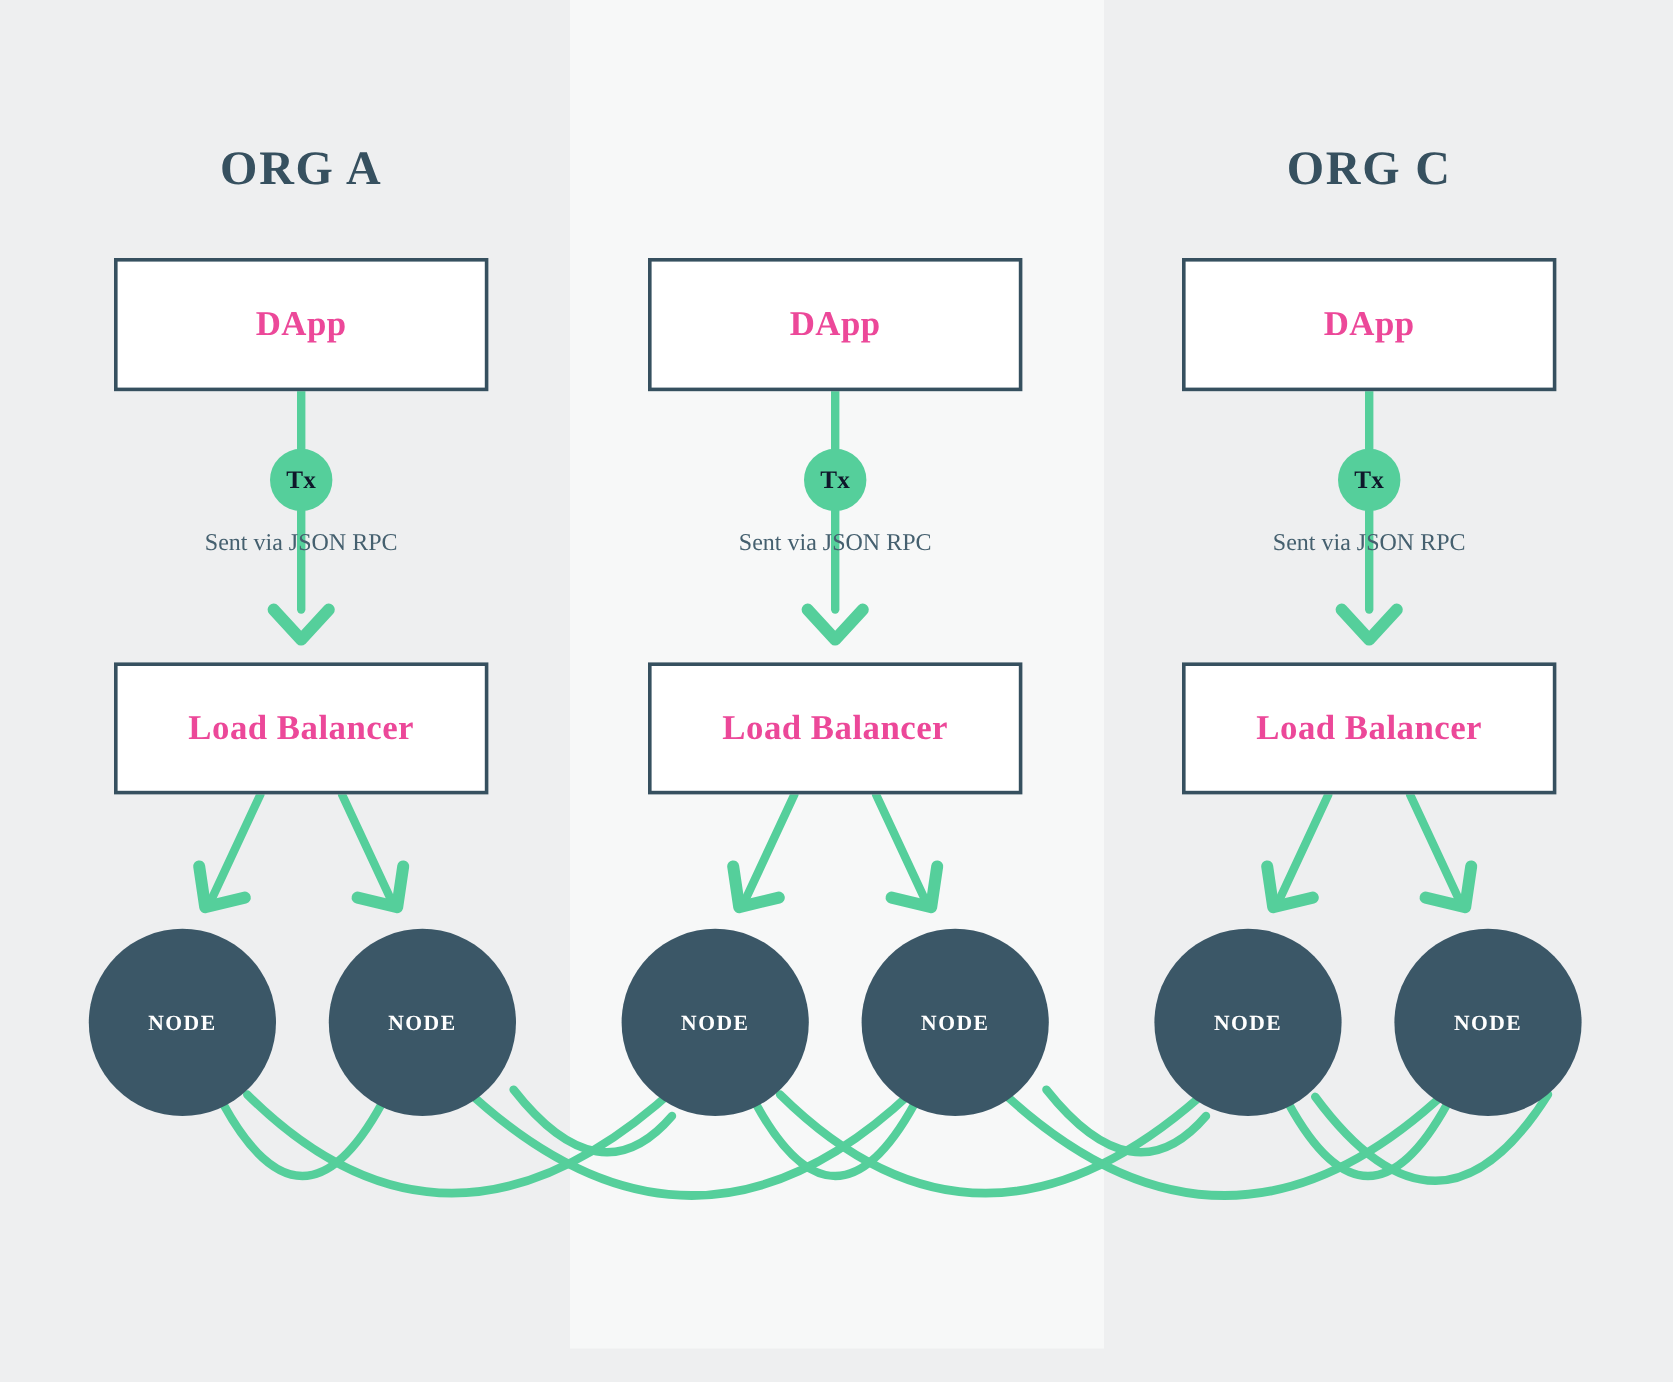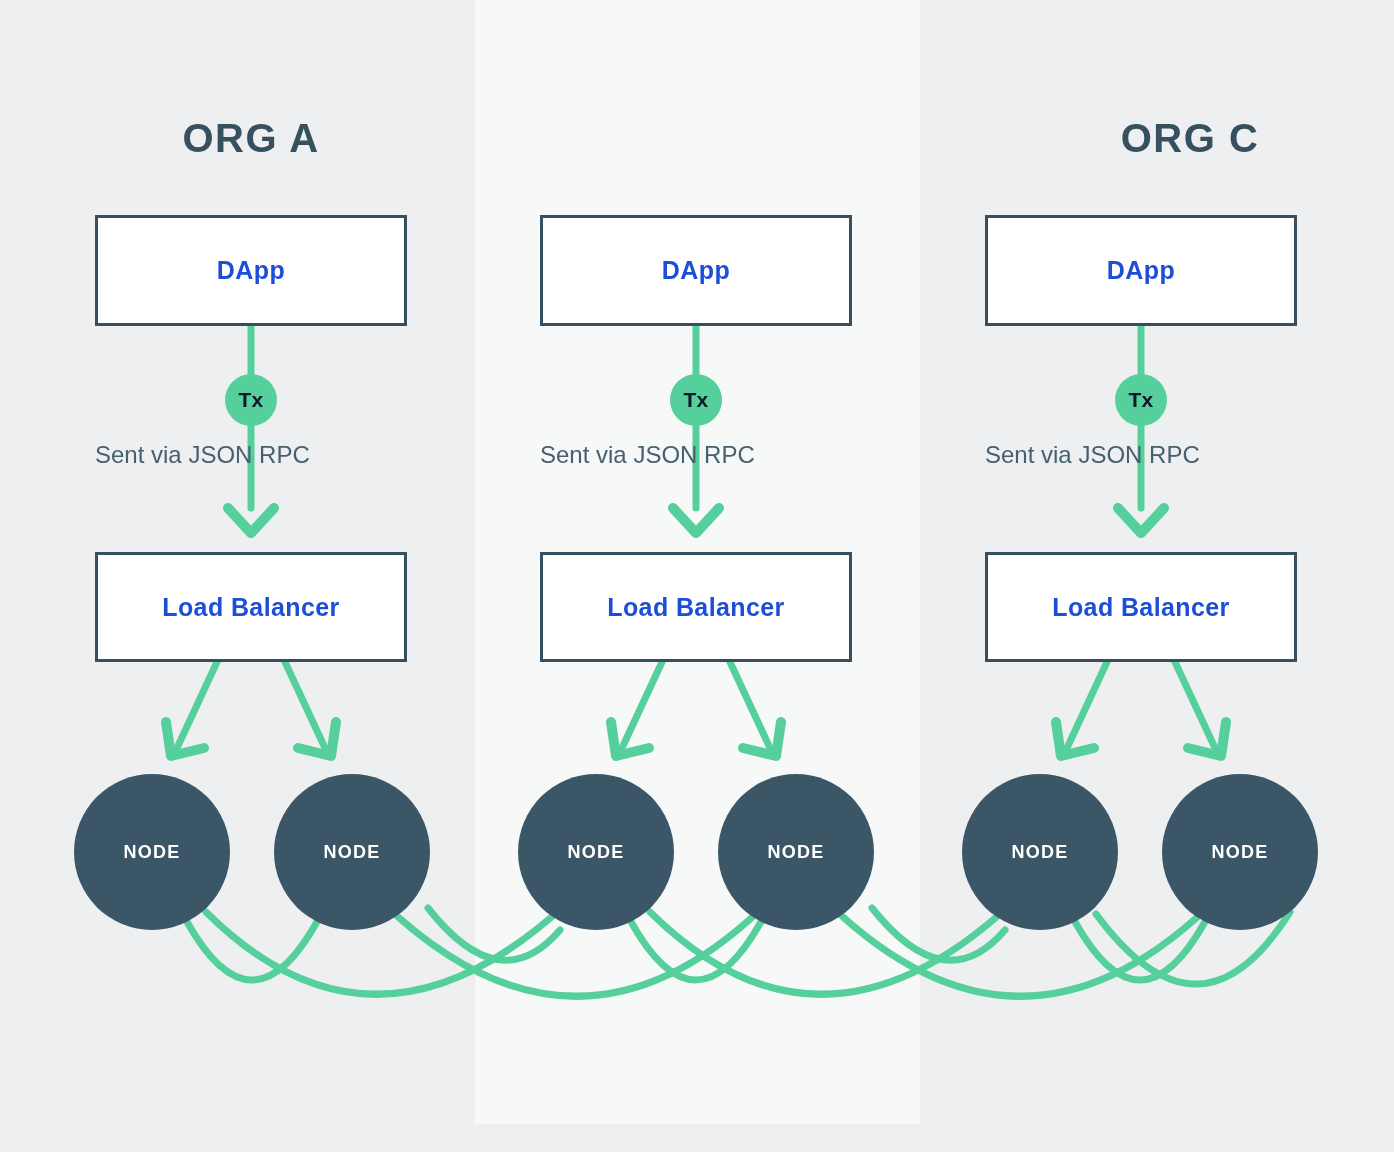--- a/index.html
+++ b/index.html
@@ -5,21 +5,21 @@
   html, body {
     margin: 0;
     padding: 0;
     background: #eeeff0;
   }
   #canvas {
     position: relative;
     width: 1394px;
     height: 1124px;
     overflow: hidden;
-    font-family: Liberation Sans, sans-serif;
+    font-family: Liberation Serif, serif;
     background: #eeeff0;
   }
   .col-band {
     position: absolute;
     top: 0;
     height: 1152px;
   }
   .band-a { left: 0px;   width: 475px; background: #eeeff0; }
   .band-b { left: 475px; width: 445px; background: #f7f8f8; }
   .band-c { left: 920px; width: 474px; background: #eeeff0; }
@@ -44,23 +44,23 @@
   .proc-box {
     position: absolute;
     background: #ffffff;
     border: 3px solid #36505f;
     box-sizing: border-box;
     display: flex;
     align-items: center;
     justify-content: center;
   }
   .proc-box span {
-    font-size: 25px;
-    font-weight: bold;
-    color: #1d4ed8;
+    font-size: 29px;
+    font-weight: bold;
+    color: #ec4899;
     letter-spacing: 0.4px;
     white-space: nowrap;
   }
 
   .tx-circle {
     position: absolute;
     width: 52px;
     height: 52px;
     border-radius: 50%;
     background: #55cf9b;
@@ -70,23 +70,24 @@
   }
   .tx-circle span {
     font-size: 21px;
     font-weight: bold;
     color: #0f172a;
     letter-spacing: 0.3px;
   }
 
   .rpc-label {
     position: absolute;
-    font-size: 24px;
+    font-size: 20px;
     color: #45606f;
     white-space: nowrap;
+    text-align: center;
   }
 
   .node-circle {
     position: absolute;
     width: 156px;
     height: 156px;
     border-radius: 50%;
     background: #3b5767;
     display: flex;
     align-items: center;
@@ -179,21 +180,21 @@
   <div class="proc-box" style="left:540px; top:552px; width:312px; height:110px;">
     <span>Load Balancer</span>
   </div>
   <div class="node-circle" style="left:518px; top:774px;">
     <span>NODE</span>
   </div>
   <div class="node-circle" style="left:718px; top:774px;">
     <span>NODE</span>
   </div>
 
-  <div class="org-title" style="left:1034px; top:116px; width:312px;">ORG C</div>
+  <div class="org-title" style="left:985px; top:116px; width:312px;">ORG C</div>
   <div class="proc-box" style="left:985px; top:215px; width:312px; height:111px;">
     <span>DApp</span>
   </div>
   <div class="tx-circle" style="left:1115px; top:374px;">
     <span>Tx</span>
   </div>
   <div class="rpc-label" style="left:985px; top:441px; width:312px;">Sent via JSON RPC</div>
   <div class="proc-box" style="left:985px; top:552px; width:312px; height:110px;">
     <span>Load Balancer</span>
   </div>

